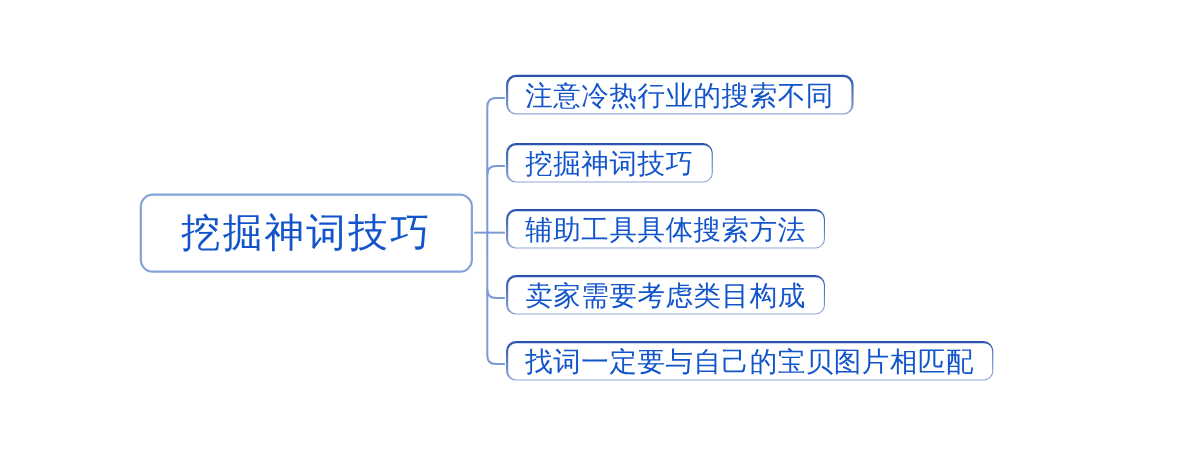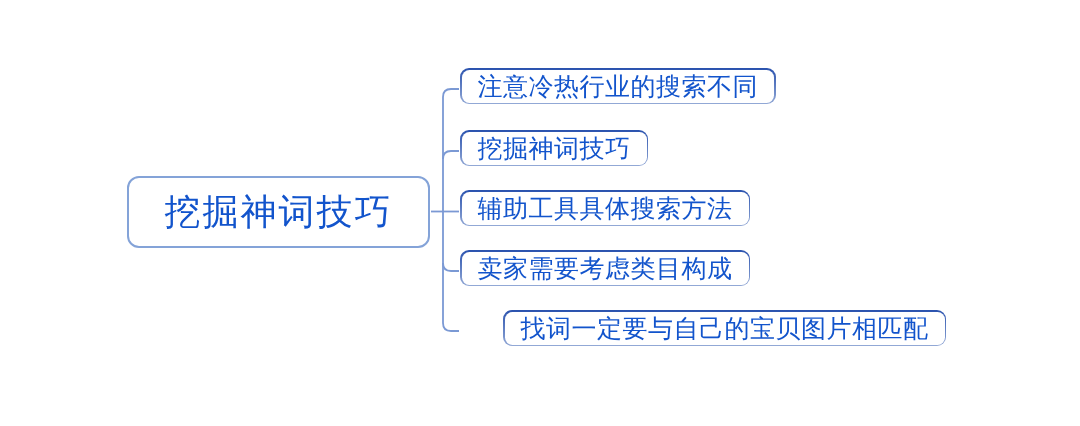--- a/index.html
+++ b/index.html
@@ -67,21 +67,21 @@
   .subtopic .label {
     font-size: 25px;
     letter-spacing: 0.5px;
     color: var(--text);
     white-space: nowrap;
   }
   .pos-1 { top: 68px; }
   .pos-2 { top: 130px; }
   .pos-3 { top: 190px; }
   .pos-4 { top: 250px; }
-  .pos-5 { top: 310px; margin-left: 43px; }
+  .pos-5 { top: 310px; }
 </style>
 </head>
 <body>
 
 <div class="canvas">
 
   <svg class="connector-svg" viewBox="0 0 1080 426" xmlns="http://www.w3.org/2000/svg">
     <path d="M 431 211.5 H 459" stroke="#7b99d4"></path>
     <path d="M 443 211.5 V 97 Q 443 89 451 89 H 459" stroke="#7b99d4"></path>
     <path d="M 443 159 Q 443 151 451 151 H 459" stroke="#7b99d4"></path>

